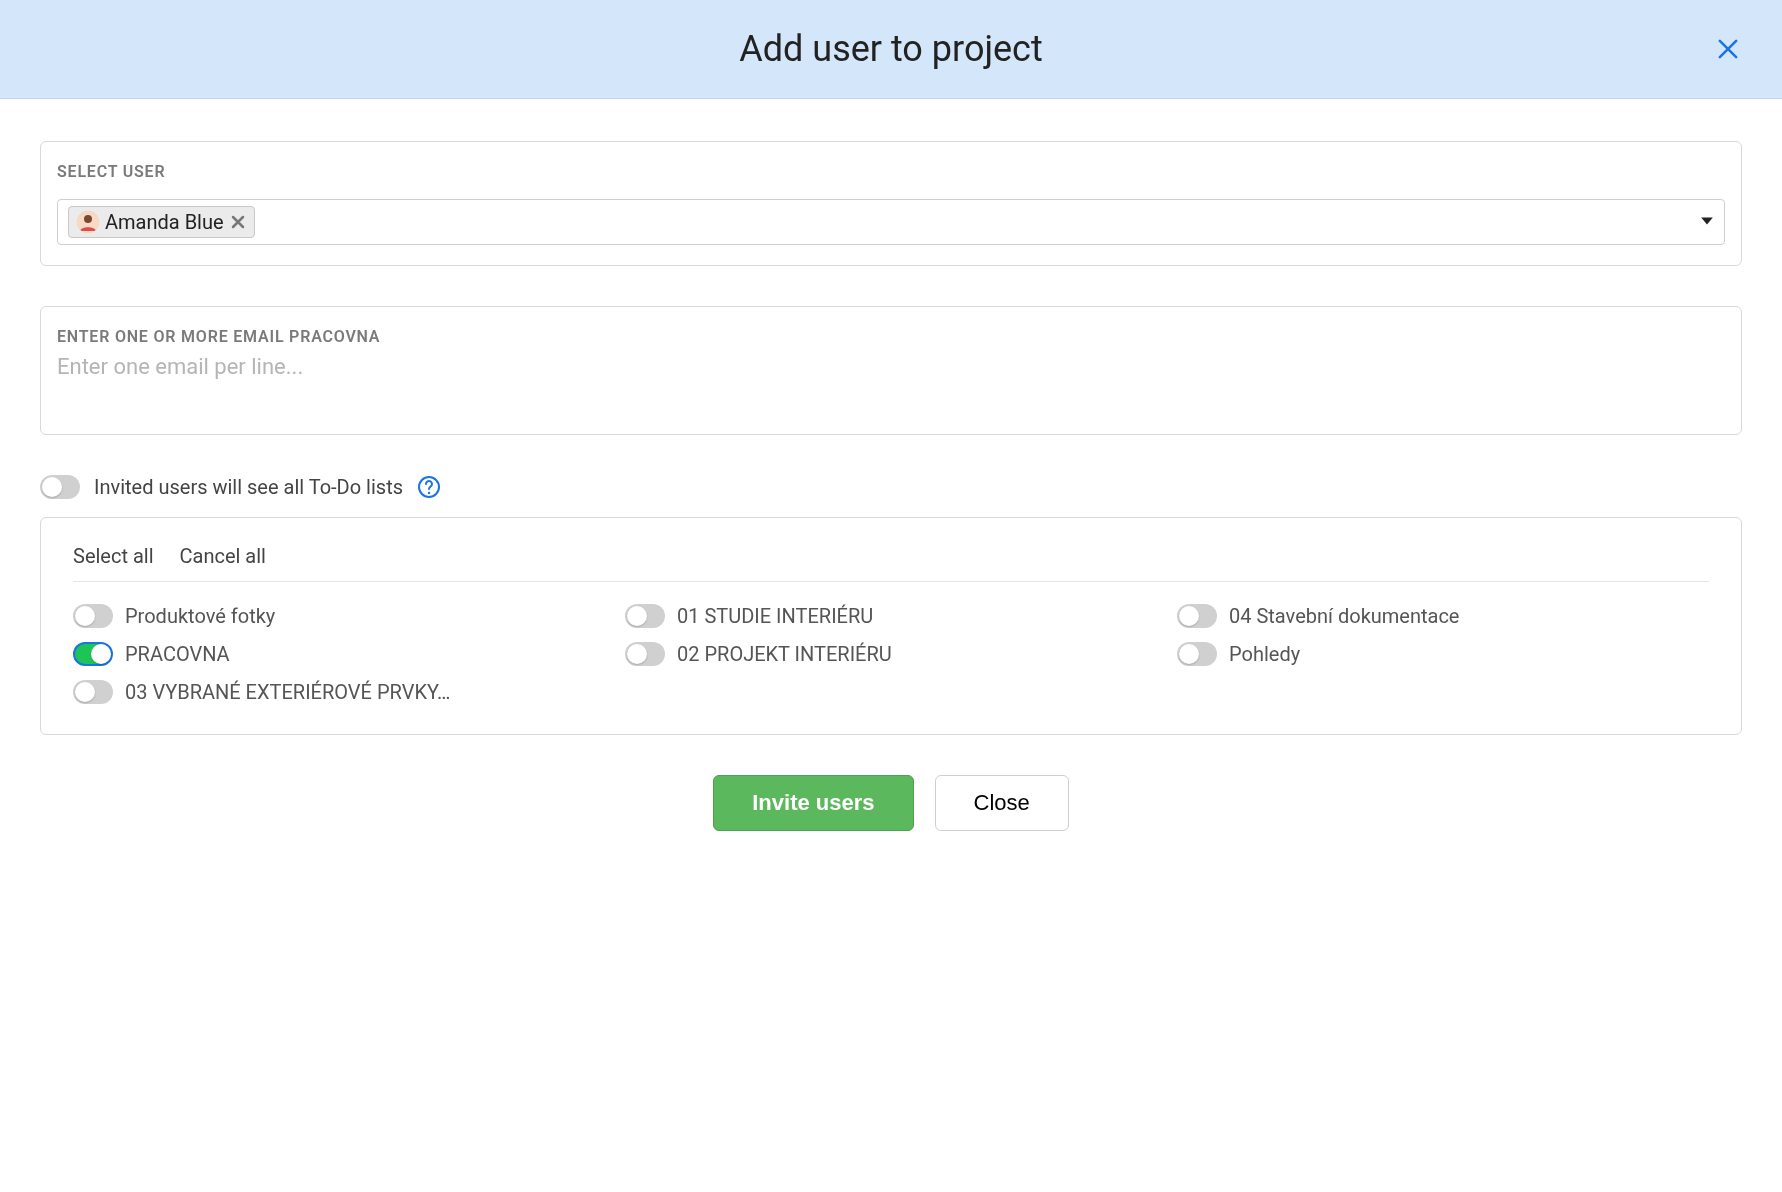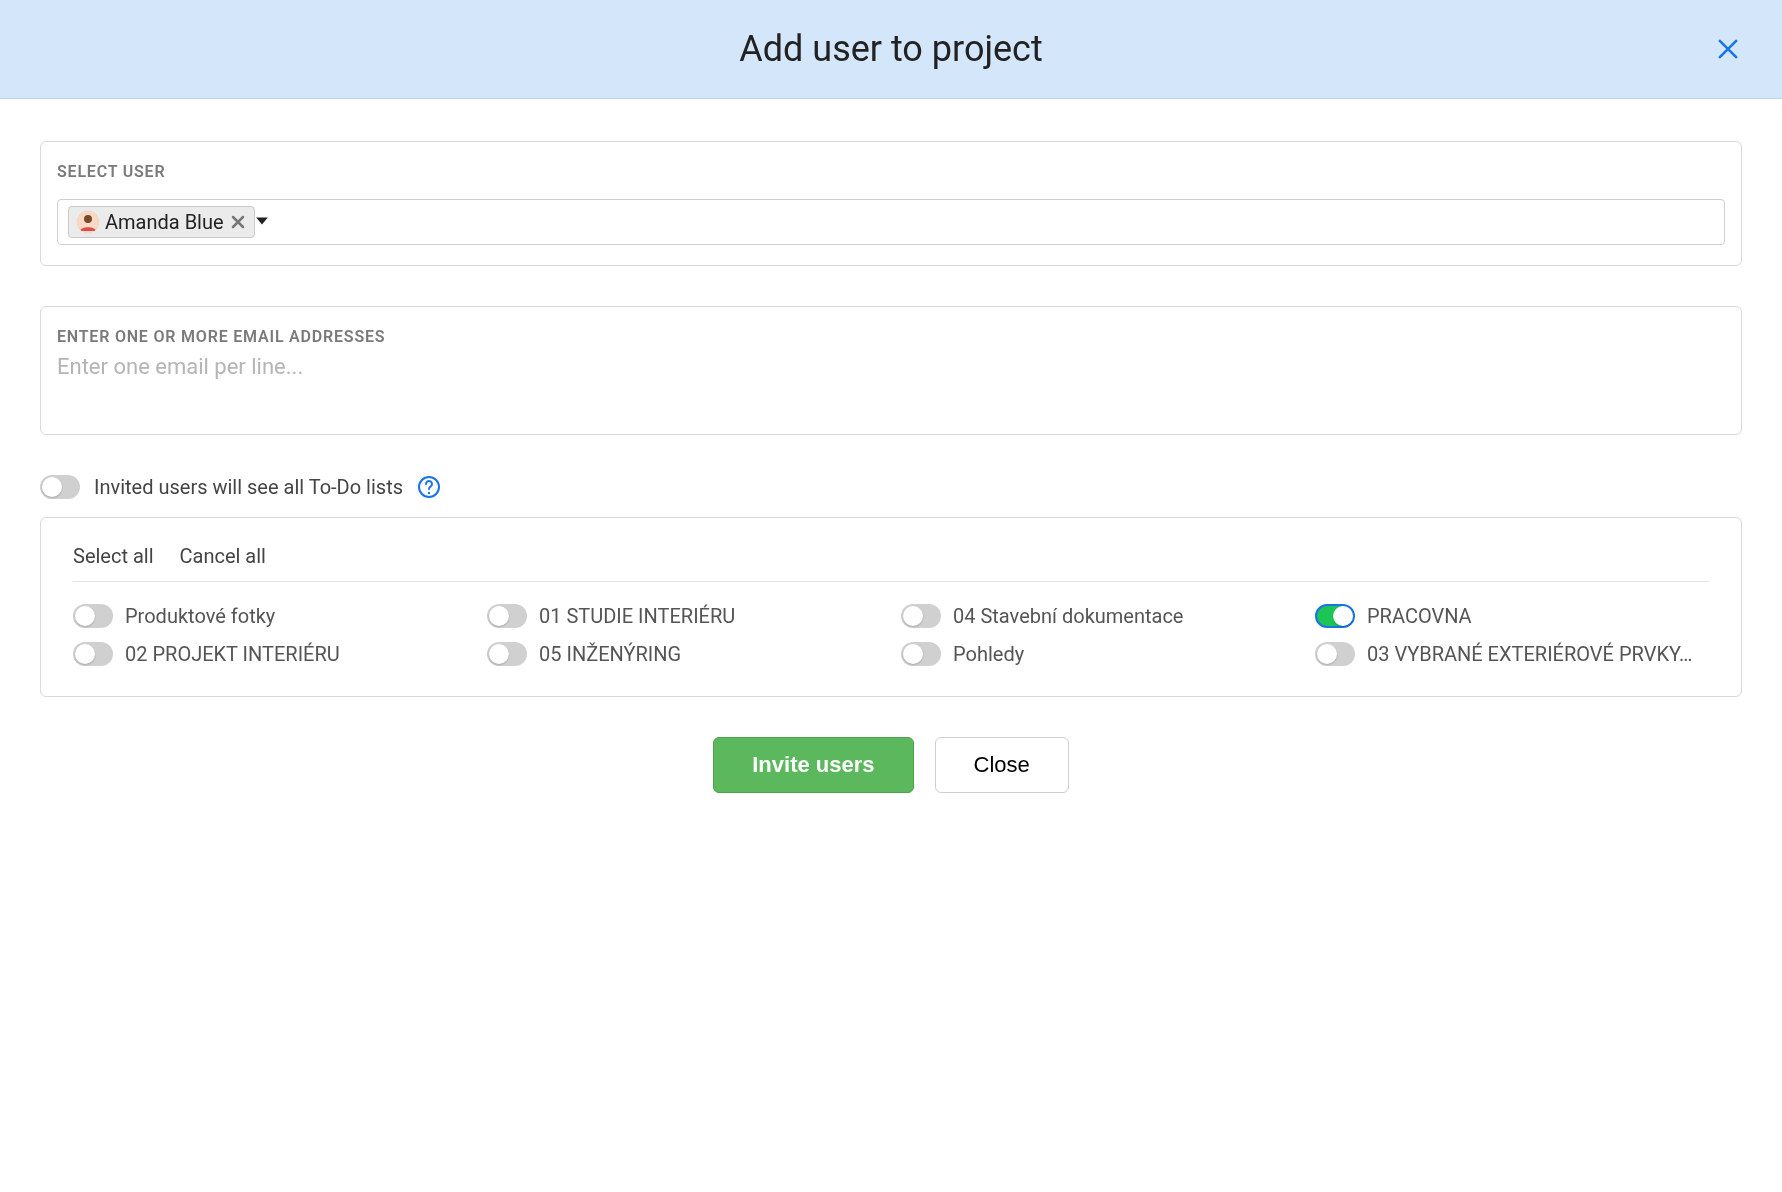--- a/index.html
+++ b/index.html
@@ -58,20 +58,21 @@
       color: #7a7a7a;
       font-weight: 600;
       margin-bottom: 18px;
     }
     .select-input {
       border: 1px solid #cfcfcf;
       border-radius: 4px;
       padding: 6px 10px;
       display: flex;
       align-items: center;
+      justify-content: space-between;
       background: #fff;
       min-height: 44px;
     }
     .user-chip {
       display: inline-flex;
       align-items: center;
       background: #ebebeb;
       border: 1px solid #c9c9c9;
       border-radius: 4px;
       padding: 3px 8px;
@@ -174,21 +175,21 @@
       gap: 26px;
       font-size: 20px;
       color: #444;
       padding-bottom: 13px;
       border-bottom: 1px solid #e5e5e5;
       margin-bottom: 22px;
     }
     .lists-actions span { cursor: pointer; }
     .lists-grid {
       display: grid;
-      grid-template-columns: repeat(4, 1fr);
+      grid-template-columns: repeat(3, 1fr);
       column-gap: 20px;
       row-gap: 14px;
     }
     .list-item {
       display: flex;
       align-items: center;
       gap: 12px;
     }
     .list-label {
       font-size: 20px;
@@ -259,21 +260,21 @@
         </span>
         <span class="dropdown-caret">
           <svg viewBox="0 0 12 12" fill="currentColor">
               <path d="M1 3l5 6 5-6z"></path>
             </svg>
         </span>
       </div>
     </div>
 
     <div class="panel email-panel">
-      <div class="panel-label">ENTER ONE OR MORE EMAIL ADDRESSES</div>
+      <div class="panel-label">ENTER ONE OR MORE EMAIL PRACOVNA</div>
       <textarea class="email-textarea" placeholder="Enter one email per line..." style=""></textarea>
     </div>
 
     <div class="toggle-row">
       <span class="toggle">
           <span class="knob"></span>
         </span>
       <span class="toggle-label">Invited users will see all To-Do lists</span>
       <span class="help-icon">
         <svg viewBox="0 0 24 24" fill="none" stroke="currentColor" stroke-width="2">
@@ -317,26 +318,20 @@
           <div class="list-item">
             <span class="toggle">
               <span class="knob"></span>
             </span>
             <span class="list-label">02 PROJEKT INTERIÉRU</span>
           </div>
           <div class="list-item">
             <span class="toggle">
               <span class="knob"></span>
             </span>
-            <span class="list-label">05 INŽENÝRING</span>
-          </div>
-          <div class="list-item">
-            <span class="toggle">
-              <span class="knob"></span>
-            </span>
             <span class="list-label">Pohledy</span>
           </div>
           <div class="list-item">
             <span class="toggle">
               <span class="knob"></span>
             </span>
             <span class="list-label">03 VYBRANÉ EXTERIÉROVÉ PRVKY…</span>
           </div>
         </div>
     </div>

